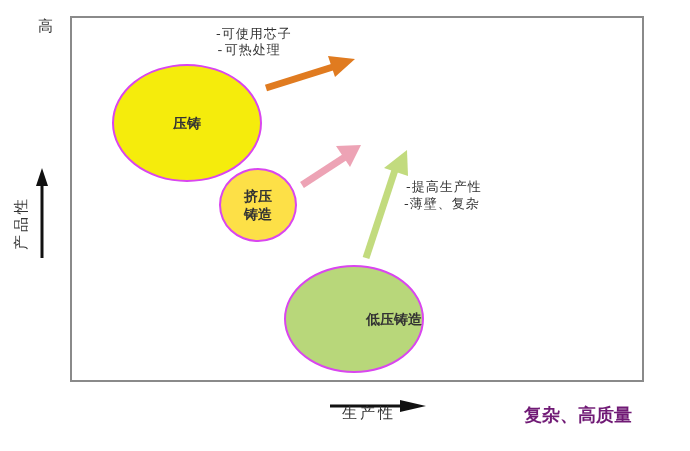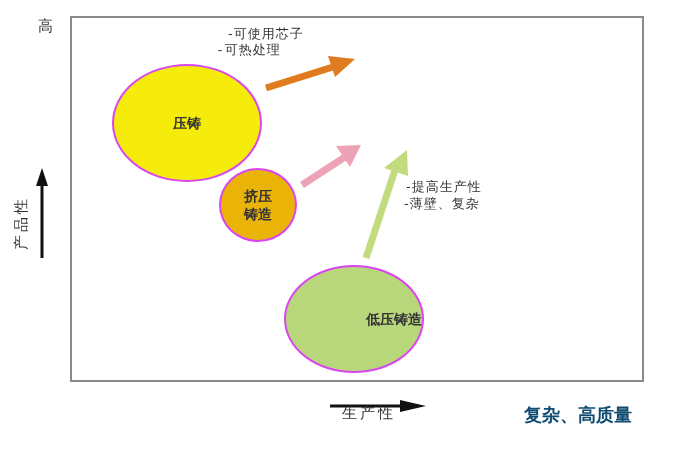--- a/index.html
+++ b/index.html
@@ -5,32 +5,32 @@
   html, body { margin:0; padding:0; background:#ffffff; }
   body { width:690px; height:451px; position:relative; overflow:hidden; font-family:"DejaVu Sans", sans-serif; color:#222; }
   .frame { position:absolute; left:70px; top:16px; width:574px; height:366px; border:2px solid #8a8a8a; box-sizing:border-box; }
   .abs { position:absolute; }
   .lbl { font-size:15px; color:#333; }
   .note { font-size:13px; color:#333; line-height:17px; white-space:pre; letter-spacing:1px; }
   .ell { position:absolute; border:2px solid #d946ef; border-radius:50%; display:flex; align-items:center; justify-content:center; text-align:center; box-sizing:border-box; }
   .ell span { font-size:14px; color:#333; font-weight:bold; line-height:18px; }
   svg.overlay { position:absolute; left:0; top:0; }
   .vtext { position:absolute; left:12px; top:200px; transform:rotate(-90deg); transform-origin:left top; font-size:15px; color:#333; letter-spacing:3px; }
-  .cornerlbl { font-size:18px; font-weight:bold; color:#0c4a6e; }
+  .cornerlbl { font-size:18px; font-weight:bold; color:#701a75; }
 </style>
 </head>
 <body>
 
 <div class="frame"></div>
 
 <div class="abs lbl" style="left:38px; top:17px;">高</div>
 
 <div class="vtext" style="top:250px;">产品性</div>
 
-<div class="abs note" style="left:216px; top:25px;margin-left:12px;">-可使用芯子</div>
+<div class="abs note" style="left:216px; top:25px;">-可使用芯子</div>
 <div class="abs note" style="left:216px; top:42px;font-family:Liberation Mono, monospace;">-可热处理</div>
 
 <div class="abs note" style="left:406px; top:178px;text-align:center;">-提高生产性</div>
 <div class="abs note" style="left:404px; top:195px;">-薄壁、复杂</div>
 
 <svg class="overlay" width="690" height="451">
   <defs>
     <marker id="blk" markerWidth="10" markerHeight="10" refX="8" refY="5" orient="auto" markerUnits="userSpaceOnUse">
       <path d="M0,1 L10,5 L0,9 z" fill="#111"></path>
     </marker>
@@ -59,21 +59,21 @@
   <g>
     <line x1="366" y1="258" x2="395" y2="170" stroke="#c2db7e" stroke-width="7"></line>
     <path d="M384,168 L407,150 L408,176 z" fill="#c2db7e"></path>
   </g>
 </svg>
 
 <div class="ell" style="left:112px; top:64px; width:150px; height:118px; background:#f5ec0c;">
   <span>压铸</span>
 </div>
 
-<div class="ell" style="left:219px; top:168px; width:78px; height:74px; background:#eab308;">
+<div class="ell" style="left:219px; top:168px; width:78px; height:74px; background:#fde047;">
   <span><span>挤压</span><br><span>铸造</span></span>
 </div>
 
 <div class="ell" style="left:284px; top:265px; width:140px; height:108px; background:#b8d77a;justify-content:flex-end;">
   <span>低压铸造</span>
 </div>
 
 <div class="abs lbl" style="left:342px; top:404px; letter-spacing:3px;">生产性</div>
 
 <div class="abs cornerlbl" style="left:524px; top:403px;">复杂、高质量</div>

